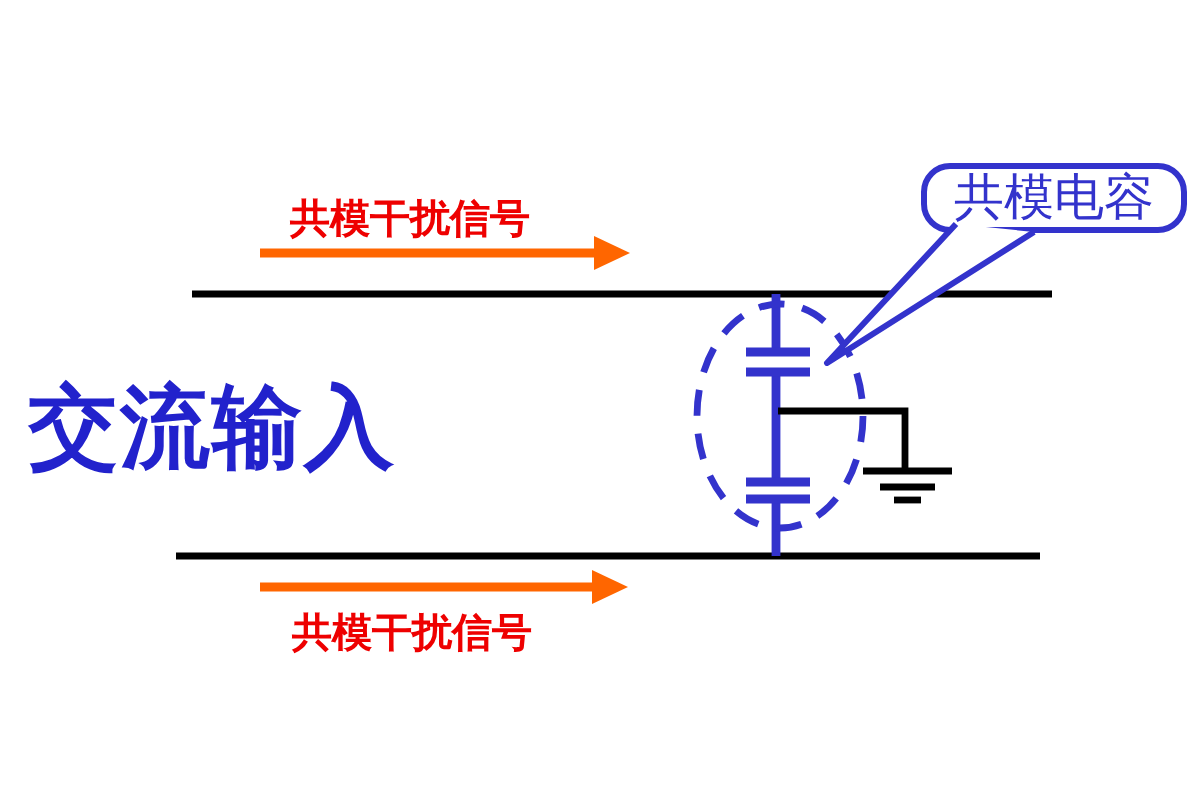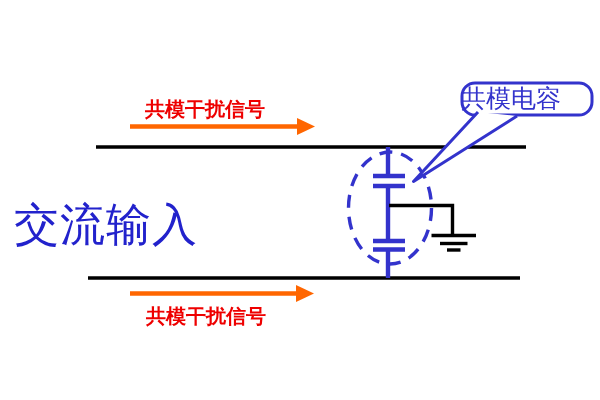--- a/index.html
+++ b/index.html
@@ -81,21 +81,21 @@
     letter-spacing: 1px;
   }
   .label-callout {
     color: var(--c-component_blue, #3333cc);
     font-size: 25px;
     left: 461px;
     top: 82px;
     width: 132px;
     height: 34px;
     line-height: 34px;
-    text-align: left;
+    text-align: center;
   }
 </style>
 </head>
 <body>
 
 <div class="stage">
 
   <svg class="canvas" width="600" height="400" viewBox="0 0 600 400">
 
     <line class="wire" x1="96" y1="147" x2="526" y2="147"></line>
@@ -130,17 +130,17 @@
     <g>
       <rect class="bubble" x="462" y="83" width="130" height="32" rx="13" ry="13"></rect>
       <path class="bubble-tail" d="M478 112 L413.5 181.5 L517 116"></path>
     </g>
   </svg>
 
   <div class="label label-interference" style="left:145px; top:98px;">共模干扰信号</div>
 
   <div class="label label-interference" style="left:146px; top:305px;">共模干扰信号</div>
 
-  <div class="label label-ac-input" style="left:14px; top:200px;">交流输入</div>
+  <div class="label label-ac-input" style="left:14px; top:189px;font-weight:bold;">交流输入</div>
 
   <div class="label label-callout">共模电容</div>
 
 </div>
 
 </body></html>

